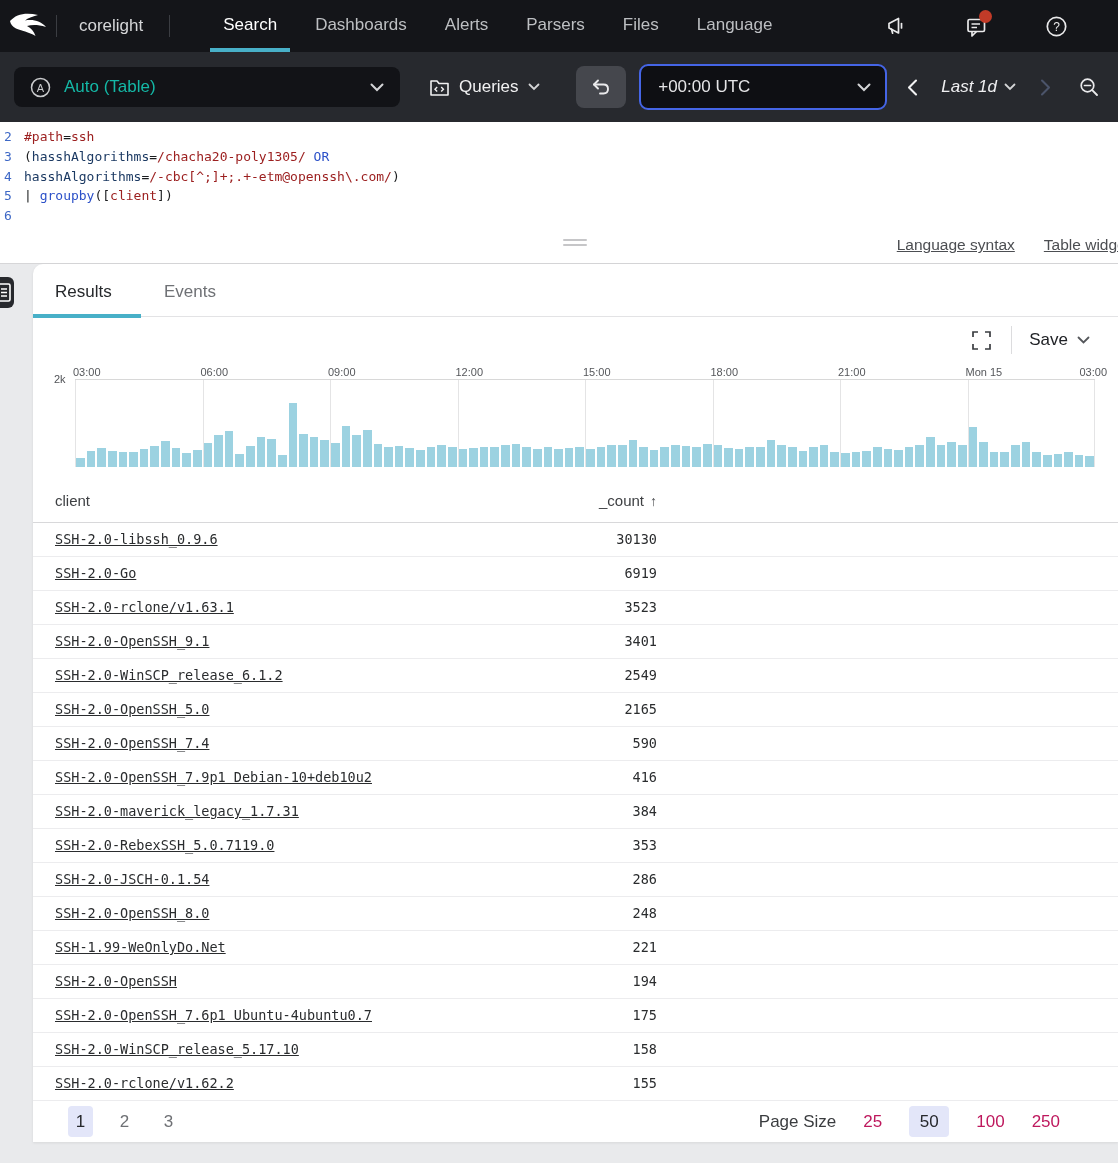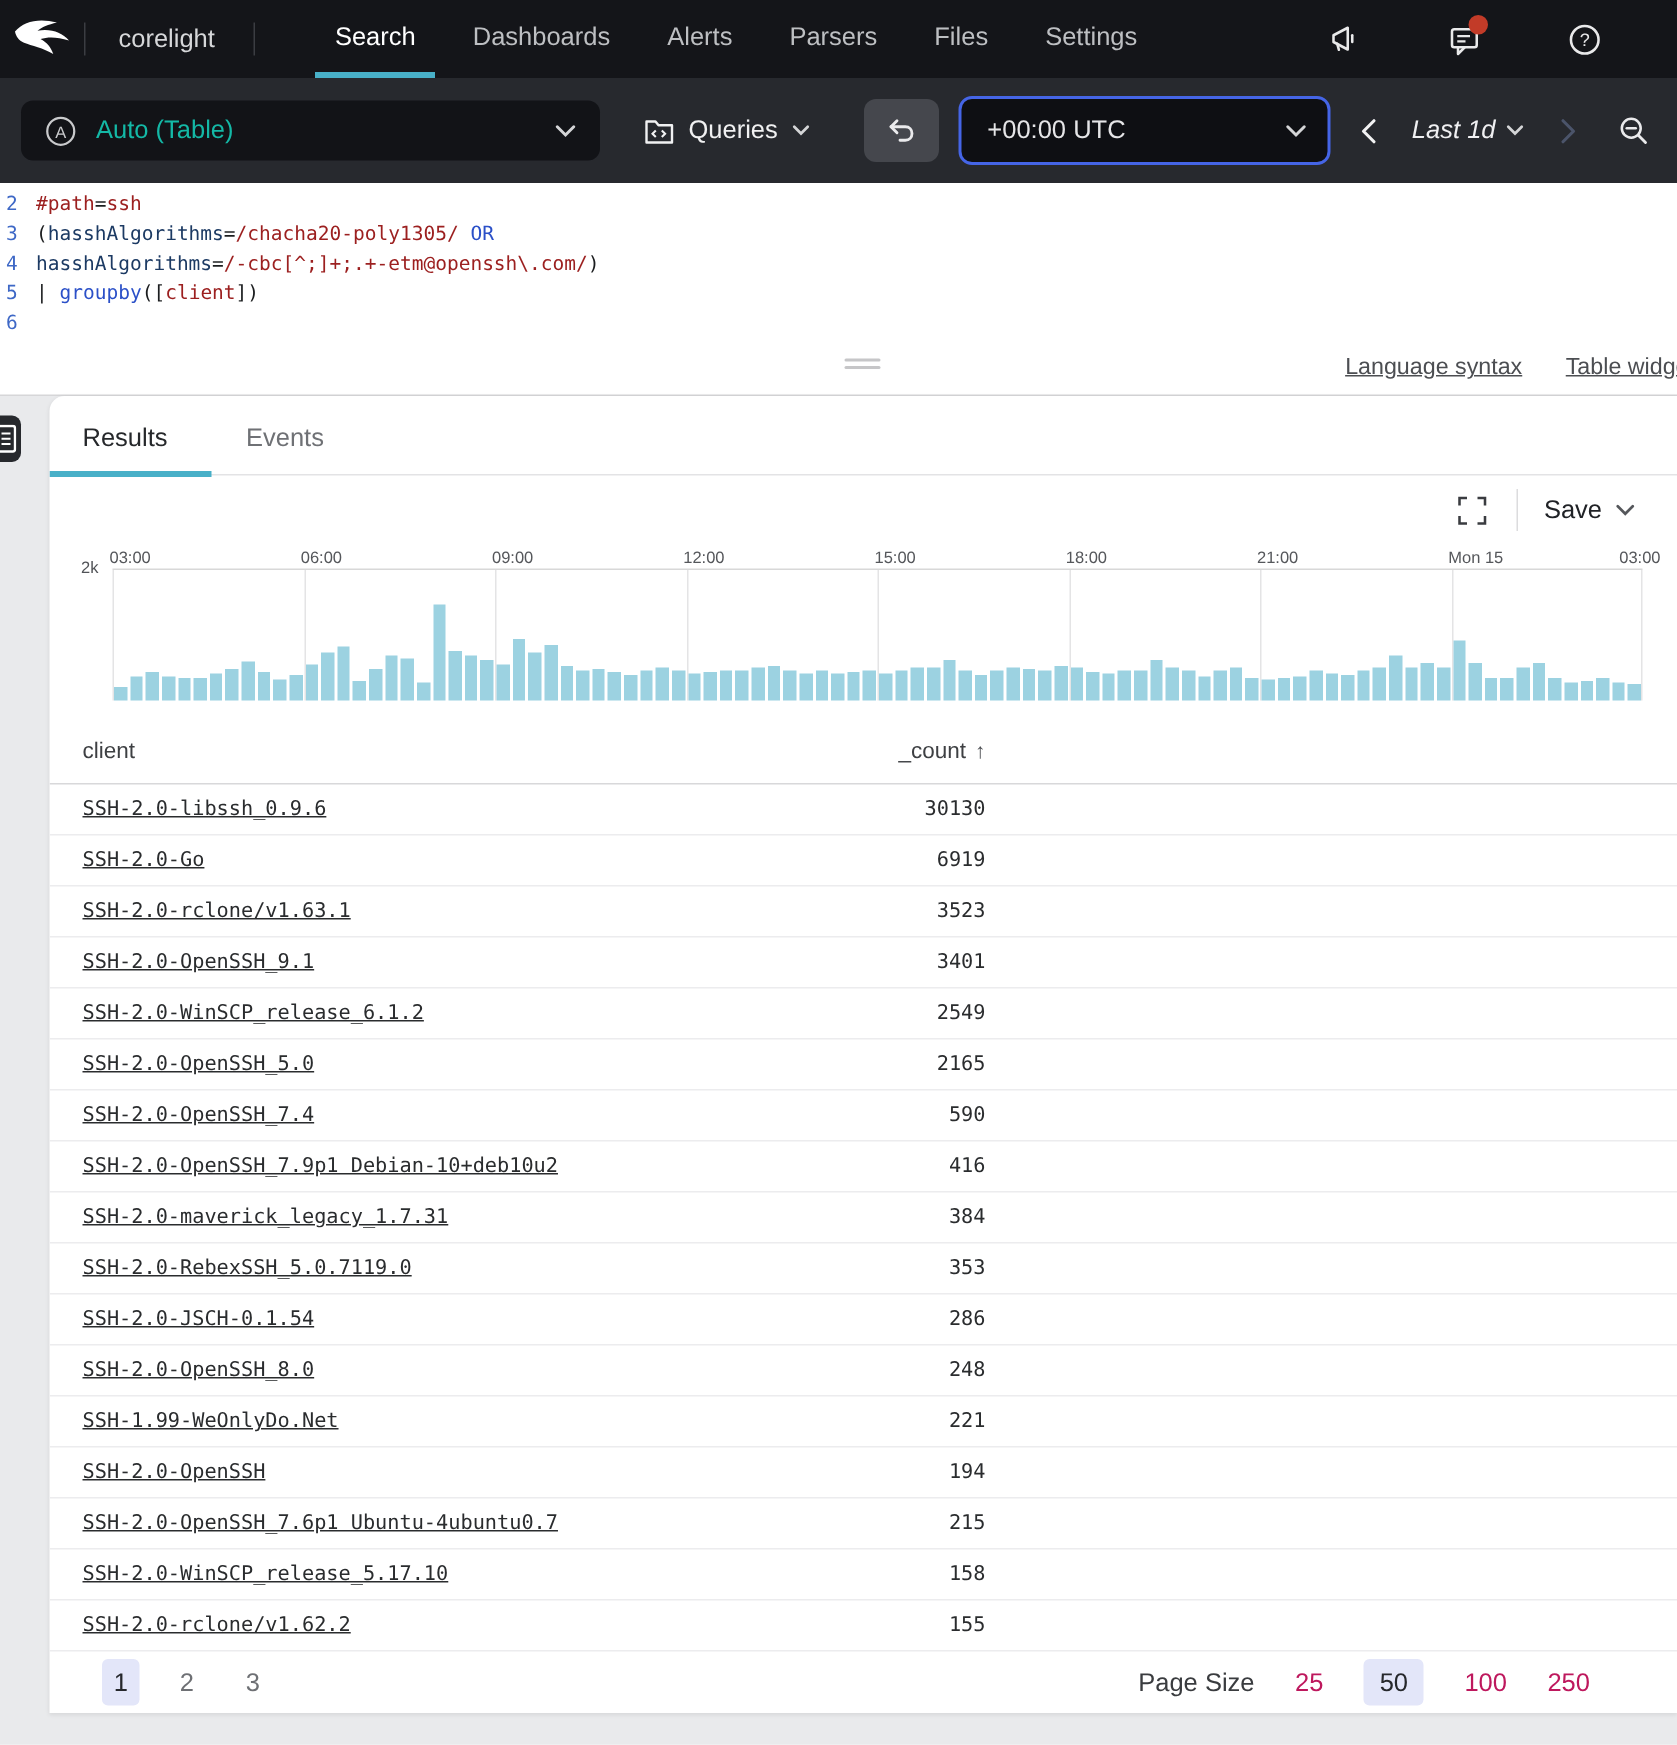--- a/index.html
+++ b/index.html
@@ -131,21 +131,21 @@
   </div>
   <div class="vdiv"></div>
   <div class="brand">corelight</div>
   <div class="vdiv"></div>
   <div class="nav-items">
       <div class="nav-item active">Search</div>
       <div class="nav-item">Dashboards</div>
       <div class="nav-item">Alerts</div>
       <div class="nav-item">Parsers</div>
       <div class="nav-item">Files</div>
-      <div class="nav-item">Settings</div>
+      <div class="nav-item">Language</div>
     </div>
   <div class="nav-right">
     <div class="nav-icon">
       <svg width="24" height="24" viewBox="0 0 24 24">
         <path d="M5,14 L5,9.5 L14.5,4.5 L14.5,19 L5,14 Z" fill="none" stroke="#e9e9ea" stroke-width="1.7" stroke-linejoin="round"></path>
         <path d="M7.5,15.2 L8.6,19.2" stroke="#e9e9ea" stroke-width="1.7" stroke-linecap="round"></path>
         <path d="M17.5,9.5 L17.5,14" stroke="#e9e9ea" stroke-width="1.7" stroke-linecap="round"></path>
       </svg>
     </div>
     <div class="nav-icon">
@@ -473,21 +473,21 @@
         <div class="trow">
           <a class="td-client">SSH-1.99-WeOnlyDo.Net</a>
           <div class="td-count">221</div>
         </div>
         <div class="trow">
           <a class="td-client">SSH-2.0-OpenSSH</a>
           <div class="td-count">194</div>
         </div>
         <div class="trow">
           <a class="td-client">SSH-2.0-OpenSSH_7.6p1 Ubuntu-4ubuntu0.7</a>
-          <div class="td-count">215</div>
+          <div class="td-count">175</div>
         </div>
         <div class="trow">
           <a class="td-client">SSH-2.0-WinSCP_release_5.17.10</a>
           <div class="td-count">158</div>
         </div>
         <div class="trow">
           <a class="td-client">SSH-2.0-rclone/v1.62.2</a>
           <div class="td-count">155</div>
         </div>
       </div>

